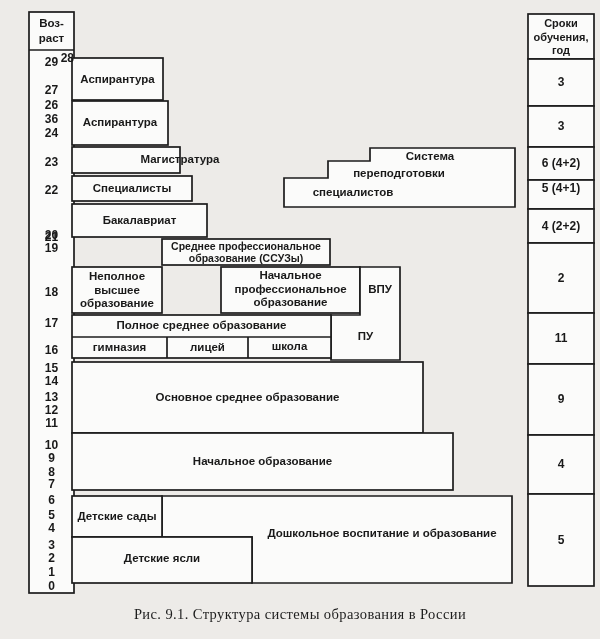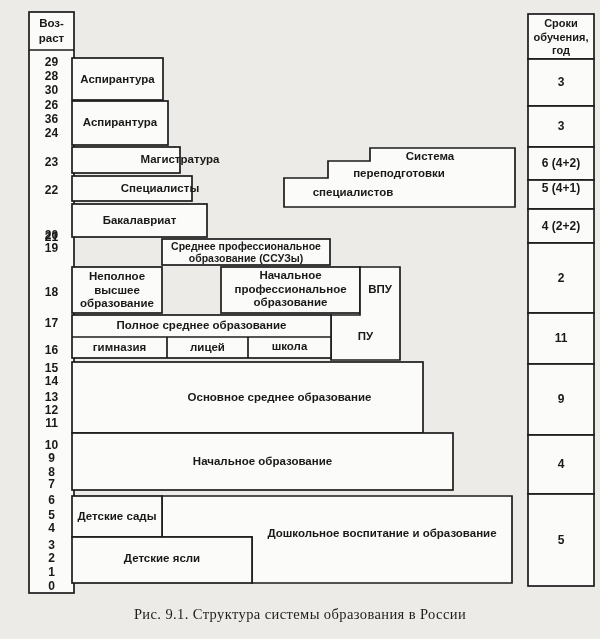--- a/index.html
+++ b/index.html
@@ -86,22 +86,22 @@
   </svg>
 
   <div class="lbl pre" style="left:29px;top:16px;width:45px;line-height:15px;">Воз-
 раст</div>
   <div class="lbl pre" style="left:528px;top:17px;width:66px;font-size:11px;line-height:13.5px;">Сроки
 обучения,
 год</div>
 
   <div id="ages-layer">
       <div class="lbl age" style="left: 29px; width: 45px; top: 55px;">29</div>
-      <div class="lbl age" style="left: 29px; width: 45px; top: 69px;">28</div>
-      <div class="lbl age" style="left: 29px; width: 45px; top: 83px;">30</div>
+      <div class="lbl age" style="left: 29px; width: 45px; top: 51px; text-align: right;">28</div>
+      <div class="lbl age" style="left: 29px; width: 45px; top: 83px;">27</div>
       <div class="lbl age" style="left: 29px; width: 45px; top: 98px;">26</div>
       <div class="lbl age" style="left: 29px; width: 45px; top: 112px;">36</div>
       <div class="lbl age" style="left: 29px; width: 45px; top: 126px;">24</div>
       <div class="lbl age" style="left: 29px; width: 45px; top: 155px;">23</div>
       <div class="lbl age" style="left: 29px; width: 45px; top: 183px;">22</div>
       <div class="lbl age" style="left: 29px; width: 45px; top: 215px; margin-top: 15px;">21</div>
       <div class="lbl age" style="left: 29px; width: 45px; top: 228px;">20</div>
       <div class="lbl age" style="left: 29px; width: 45px; top: 241px;">19</div>
       <div class="lbl age" style="left: 29px; width: 45px; top: 285px;">18</div>
       <div class="lbl age" style="left: 29px; width: 45px; top: 316px;">17</div>
@@ -132,39 +132,39 @@
       <div class="lbl dur" style="left: 528px; width: 66px; top: 271px;">2</div>
       <div class="lbl dur" style="left: 528px; width: 66px; top: 331px;">11</div>
       <div class="lbl dur" style="left: 528px; width: 66px; top: 392px;">9</div>
       <div class="lbl dur" style="left: 528px; width: 66px; top: 457px;">4</div>
       <div class="lbl dur" style="left: 528px; width: 66px; top: 533px;">5</div>
     </div>
 
   <div class="lbl" style="left:72px;top:73px;width:91px;">Аспирантура</div>
   <div class="lbl" style="left:72px;top:116px;width:96px;">Аспирантура</div>
   <div class="lbl" style="left:79px;top:153px;width:112px;padding-left:45px;">Магистратура</div>
-  <div class="lbl" style="left:72px;top:182px;width:120px;padding-left:28px;">Специалисты</div>
+  <div class="lbl" style="left:72px;top:182px;width:120px;">Специалисты</div>
   <div class="lbl" style="left:72px;top:214px;width:135px;">Бакалавриат</div>
 
   <div class="lbl" style="left:370px;top:150px;width:120px;">Система</div>
   <div class="lbl" style="left:339px;top:167px;width:120px;">переподготовки</div>
   <div class="lbl" style="left:293px;top:186px;width:120px;">специалистов</div>
 
   <div class="lbl small" style="left:164px;top:241px;width:164px;">Среднее профессиональное образование (ССУЗы)</div>
   <div class="lbl tall" style="left:74px;top:270px;width:86px;">Неполное высшее образование</div>
   <div class="lbl tall" style="left:223px;top:269px;width:135px;">Начальное профессиональное образование</div>
   <div class="lbl" style="left:360px;top:283px;width:40px;">ВПУ</div>
   <div class="lbl" style="left:331px;top:330px;width:69px;">ПУ</div>
 
   <div class="lbl" style="left:72px;top:319px;width:259px;">Полное среднее образование</div>
   <div class="lbl" style="left:72px;top:341px;width:95px;">гимназия</div>
   <div class="lbl" style="left:167px;top:341px;width:81px;">лицей</div>
   <div class="lbl" style="left:248px;top:340px;width:83px;">школа</div>
 
-  <div class="lbl" style="left:72px;top:391px;width:351px;padding-left:32px;">Основное среднее образование</div>
+  <div class="lbl" style="left:72px;top:391px;width:351px;">Основное среднее образование</div>
   <div class="lbl" style="left:72px;top:455px;width:381px;">Начальное образование</div>
 
   <div class="lbl" style="left:72px;top:510px;width:90px;">Детские сады</div>
   <div class="lbl" style="left:252px;top:527px;width:260px;">Дошкольное воспитание и образование</div>
   <div class="lbl" style="left:72px;top:552px;width:180px;">Детские ясли</div>
 
   <div class="caption">Рис. 9.1. Структура системы образования в России</div>
 </div>
 
 </body></html>

